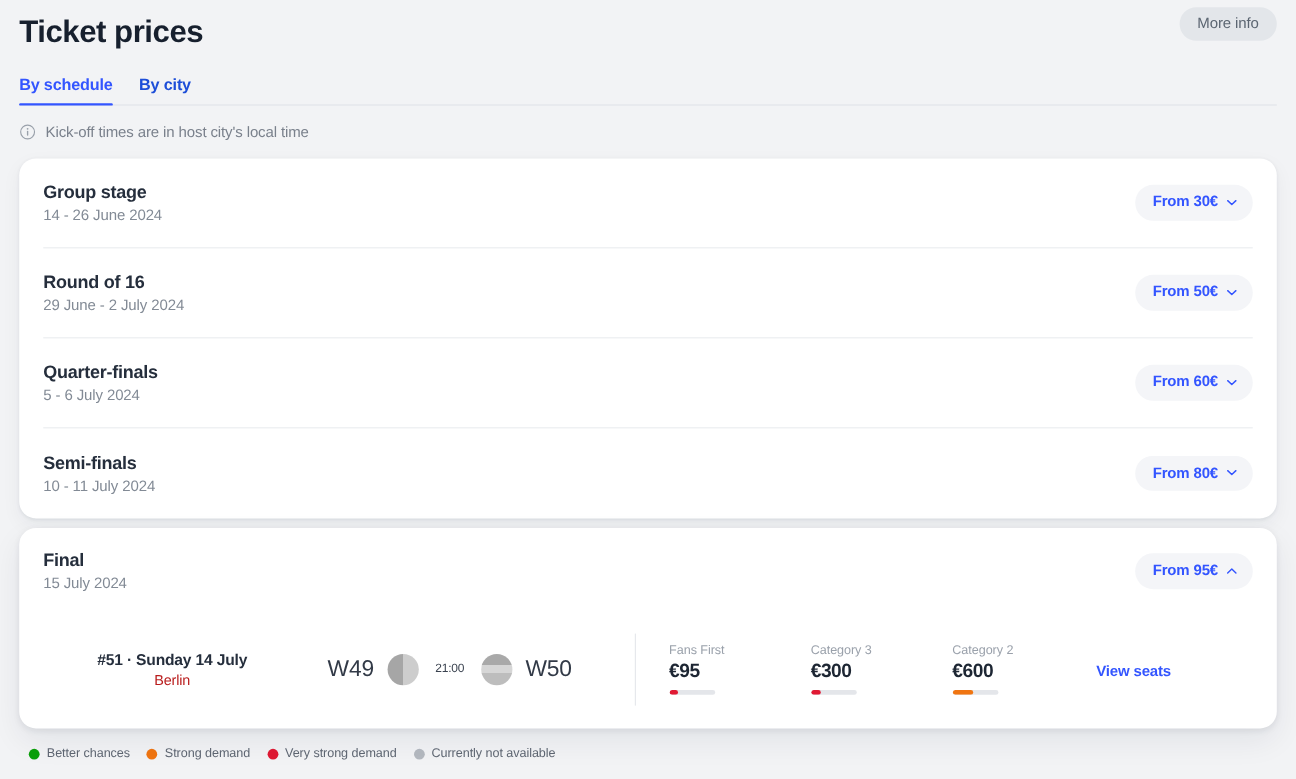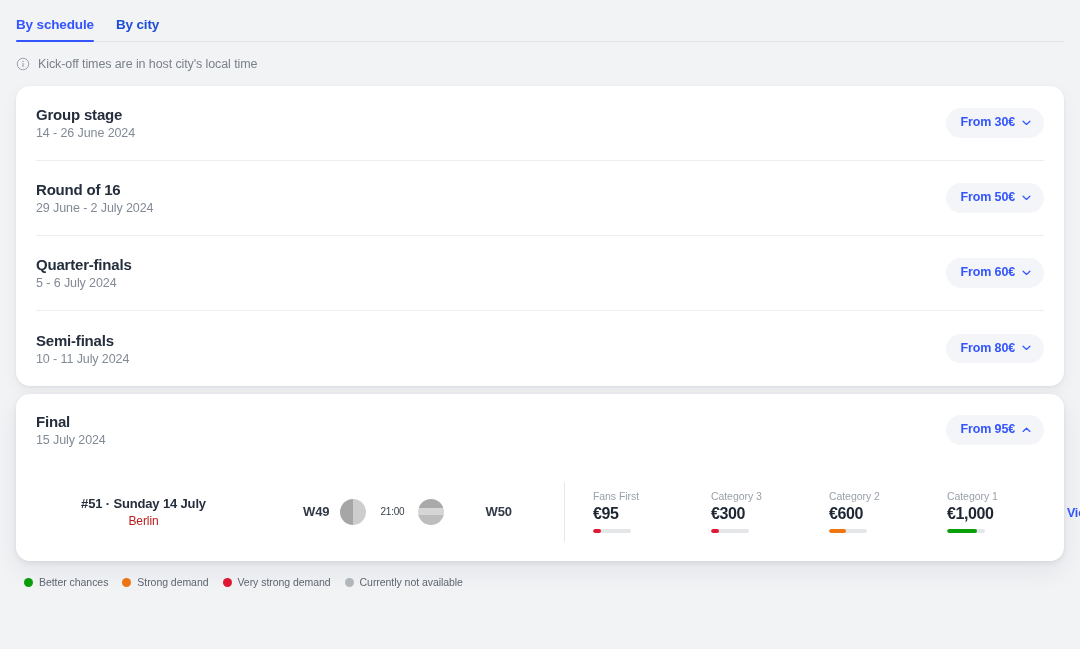--- a/index.html
+++ b/index.html
@@ -190,25 +190,24 @@
   }
 
   .fixture {
     display: flex;
     align-items: center;
     gap: 11px;
     flex: 0 0 auto;
     padding-left: 22px;
   }
   .team-code {
-    font-size: 13px;
-    font-weight: 700;
+    font-size: 19px;
+    font-weight: 400;
     color: #323a47;
     letter-spacing: -0.1px;
-    margin-left: 30px;
   }
   .crest {
     width: 26px; height: 26px;
     border-radius: 50%;
     display: block;
   }
   .crest-a { background: linear-gradient(to right, #a6a6a6 0 50%, #cdcdcd 50% 100%); }
   .crest-b { background: linear-gradient(to bottom, #a9a9a9 0 34%, #d6d6d6 34% 62%, #bdbdbd 62% 100%); }
   .kickoff {
     font-size: 10px;
@@ -291,20 +290,24 @@
     letter-spacing: -0.05px;
     white-space: nowrap;
   }
   .dot { width: 9px; height: 9px; border-radius: 50%; flex: 0 0 9px; }
 </style>
 </head>
 <body>
 
 <div class="page">
 
+  <div class="header">
+    <h1 class="page-title">Ticket prices</h1>
+    <button class="more-info-btn">More info</button>
+  </div>
 
   <div class="tabs">
     <div class="tab active">By schedule</div>
     <div class="tab">By city</div>
   </div>
 
   <div class="note">
     <svg class="info-icon" viewBox="0 0 16 16" fill="none">
       <circle cx="8" cy="8" r="6.6" stroke="#9aa1ab" stroke-width="1.1"></circle>
       <circle cx="8" cy="5" r="0.85" fill="#9aa1ab"></circle>
@@ -422,27 +425,20 @@
         </div>
 
         <div class="cat">
           <div class="cat-label">Category 2</div>
           <div class="cat-price">€600</div>
           <div class="demand-track">
             <div class="demand-fill" style="width: 45%; background: rgb(240, 117, 17);"></div>
           </div>
         </div>
 
-        <div class="cat">
-          <div class="cat-label">Category 1</div>
-          <div class="cat-price">€1,000</div>
-          <div class="demand-track">
-            <div class="demand-fill" style="width: 80%; background: rgb(10, 160, 10);"></div>
-          </div>
-        </div>
 
         <div class="view-seats">View seats</div>
 
       </div>
     </div>
   </div>
 
   <div class="legend">
     <div class="legend-item">
       <span class="dot" style="background: rgb(10, 160, 10);"></span>

